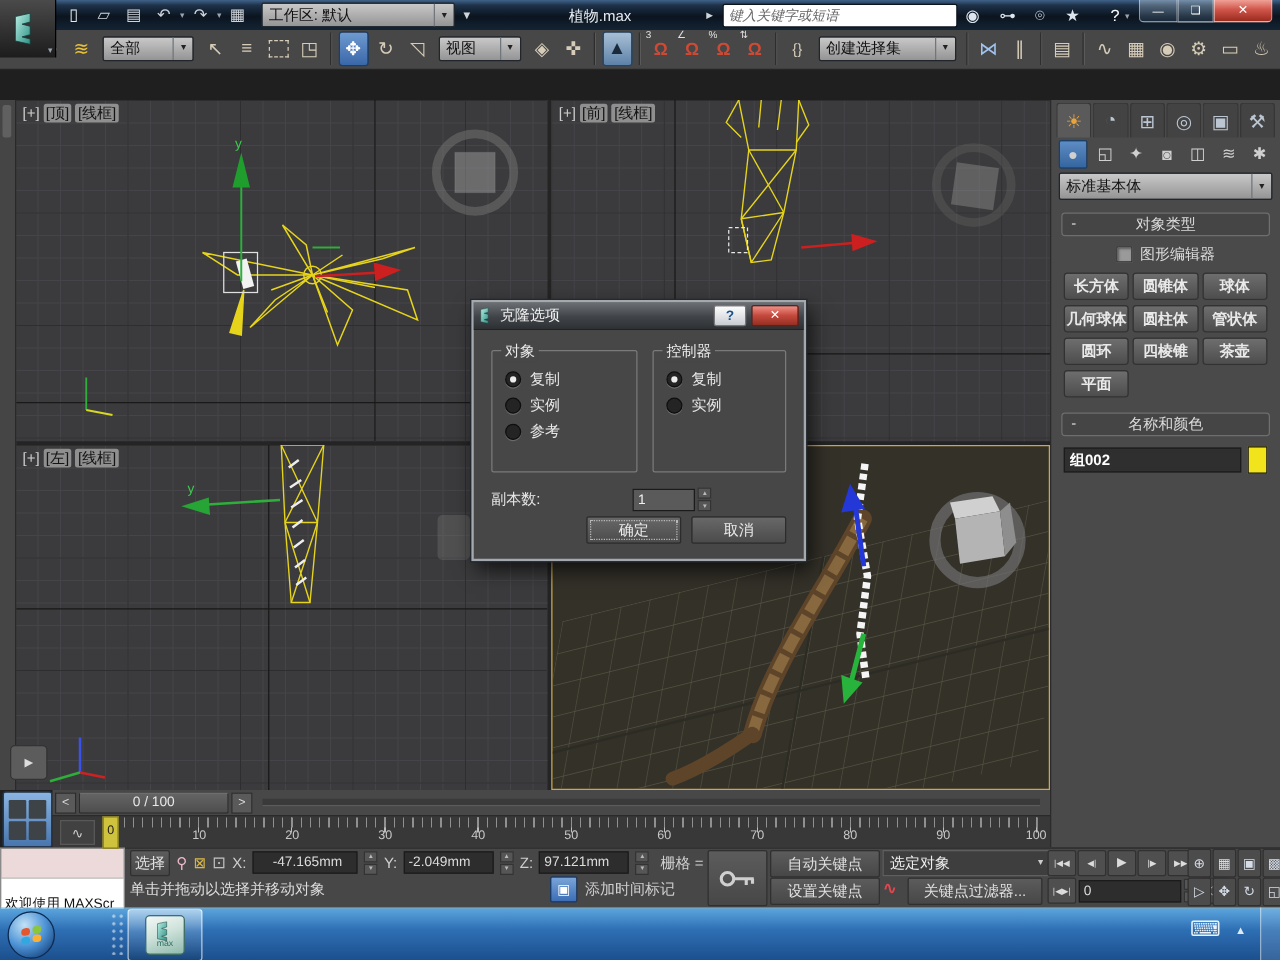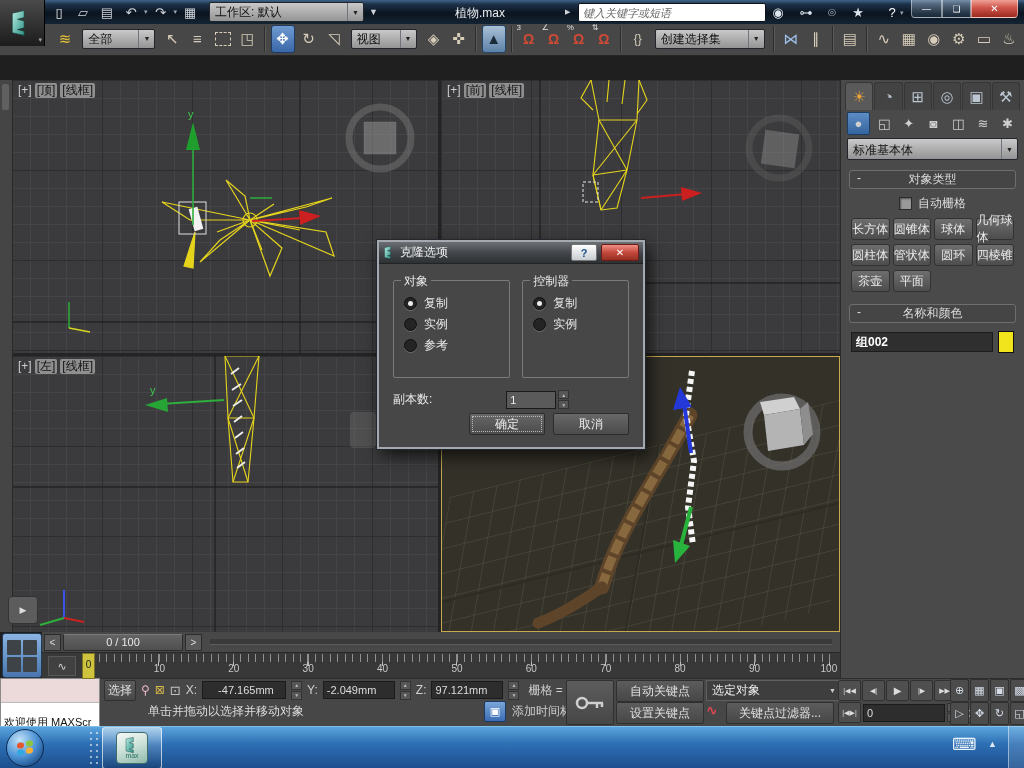--- a/index.html
+++ b/index.html
@@ -12,21 +12,21 @@
   #titlebar{left:0;top:0;width:1024px;height:24px;
     background:linear-gradient(180deg,#41638a 0%,#1d3148 18%,#0b141f 55%,#142434 100%);}
   #logo-btn{left:0;top:0;width:44px;height:46px;z-index:20;
     background:linear-gradient(180deg,#4a4a4a,#1c1c1c);border-right:1px solid #000;
     display:flex;align-items:center;justify-content:center;}
   .qat{height:24px;display:flex;align-items:center;gap:2px;}
   .qat .ico{width:22px;height:20px;display:flex;align-items:center;justify-content:center;
     color:#cfd4da;font-size:13px;}
   .drop-mini{color:#9aa4ae;font-size:7px;}
   .combo{background:linear-gradient(#c9c9c9,#949494);border:1px solid #20262c;color:#111;
-    font-size:12px;display:flex;align-items:flex-end;border-radius:2px;height:18px;padding-left:5px;}
+    font-size:12px;display:flex;align-items:center;border-radius:2px;height:18px;padding-left:5px;}
   .combo .arr{margin-left:auto;width:15px;height:100%;display:flex;align-items:center;
     justify-content:center;border-left:1px solid #70767c;font-size:7px;color:#222;}
   #doc-title{color:#e8edf2;font-size:12px;}
   #search-input{width:178px;height:17px;border:1px solid #0c141c;border-radius:2px;
     background:#fff;font-size:11px;padding:0 4px;color:#333;}
   #search-input::placeholder{font-style:italic;color:#666;}
   .tb-ico{color:#dde6ee;font-size:13px;width:20px;text-align:center;}
   .wb{height:17px;border:1px solid rgba(255,255,255,.45);border-top:none;display:flex;
     align-items:center;justify-content:center;color:#fff;font-size:9px;
     background:linear-gradient(rgba(160,180,200,.55),rgba(30,50,70,.65));}
@@ -73,21 +73,21 @@
   .cp-tab.active{background:#5a5a5a;}
   .cp-sub{display:flex;height:26px;align-items:center;padding:0 6px;gap:4px;}
   .cp-sub .s-ico{width:21px;height:21px;display:flex;align-items:center;justify-content:center;
     color:#d0d0d0;font-size:13px;border-radius:2px;}
   .s-active{background:linear-gradient(#5e8cc4,#35659f);border:1px solid #1c3f68;color:#fff;}
   .roll-h{height:17px;background:#454545;border:1px solid #6e6e6e;border-radius:3px;color:#dcdcdc;
     font-size:12px;display:flex;align-items:center;justify-content:center;position:relative;margin:0 8px;}
   .roll-h .minus{position:absolute;left:7px;top:0;}
   .pbtn{height:20px;background:linear-gradient(#6e6e6e,#4d4d4d);border:1px solid #323232;border-radius:3px;
     color:#e9e9e9;font-size:12px;display:flex;align-items:center;justify-content:center;}
-  .cp-grid{display:grid;grid-template-columns:1fr 1fr 1fr 1fr;gap:4px 3px;margin:4px 10px;}
+  .cp-grid{display:grid;grid-template-columns:1fr 1fr 1fr;gap:4px 3px;margin:4px 10px;font-weight:bold;}
   .chk{width:11px;height:11px;background:#9a9a9a;border:1px solid #2c2c2c;box-shadow:inset 1px 1px 2px #555;}
   #name-input{width:132px;height:18px;background:#2f2f2f;border:1px solid #1c1c1c;color:#fff;
     font-weight:bold;font-size:12px;padding:0 4px;}
   #color-swatch{width:21px;height:20px;background:#f2e41c;border:1px solid #111;}
   
   #layout-btn{left:2px;top:633px;width:38px;height:43px;background:linear-gradient(#8ab4e2,#4876ad);
     border:1px solid #243a55;border-radius:3px;display:flex;align-items:center;justify-content:center;}
   #layout-btn .lg{display:grid;grid-template-columns:14px 14px;grid-template-rows:15px 15px;gap:2px;}
   #layout-btn .lg span{background:#3e4348;border-radius:1px;}
   #time-slider{left:42px;top:632px;width:798px;height:20px;background:#484848;display:flex;
@@ -437,21 +437,21 @@
         <span>标准基本体</span>
           <span class="arr">▼</span>
       </div>
     </div>
     <div class="roll-h" style="margin-top:8px;">
       <span class="minus">-</span>
       <span>对象类型</span>
     </div>
     <div class="row" style="justify-content:center;gap:6px;height:22px;margin-top:3px;">
       <span class="chk"></span>
-      <span style="color:#dcdcdc;font-size:12px;">自动栅格</span>
+      <span style="color:#dcdcdc;font-size:12px;">图形编辑器</span>
     </div>
     <div class="cp-grid">
       <div class="pbtn">长方体</div>
       <div class="pbtn">圆锥体</div>
       <div class="pbtn">球体</div>
       <div class="pbtn">几何球体</div>
       <div class="pbtn">圆柱体</div>
       <div class="pbtn">管状体</div>
       <div class="pbtn">圆环</div>
       <div class="pbtn">四棱锥</div>
@@ -527,21 +527,21 @@
       </span>
     <span class="st-txt">Z:</span>
     <div class="fld" style="width:64px;">97.121mm</div>
     <span class="spin">
         <span>▲</span>
         <span>▼</span>
       </span>
     <span class="st-txt" style="margin-left:4px;">栅格 = 10.0mm</span>
   </div>
 
-  <div class="abs row" style="left:104px;top:700px;height:22px;gap:6px;margin-left:44px;">
+  <div class="abs row" style="left:104px;top:700px;height:22px;gap:6px;">
     <span class="st-txt" style="color:#dcdcdc;width:330px;">单击并拖动以选择并移动对象</span>
     <span style="width:20px;height:19px;background:linear-gradient(#7aa6d8,#3c6db5);border:1px solid #1c3a66;border-radius:2px;color:#fff;font-size:11px;display:flex;align-items:center;justify-content:center;">▣</span>
     <span class="st-txt">添加时间标记</span>
   </div>
 
   <div class="abs sbtn" style="left:566px;top:680px;width:46px;height:43px;">
     <svg width="30" height="18" viewBox="0 0 30 18">
       <circle cx="7" cy="9" r="5" fill="none" stroke="#cfcfcf" stroke-width="2.5"></circle>
       <line x1="12" y1="9" x2="28" y2="9" stroke="#cfcfcf" stroke-width="2.5"></line>
       <line x1="22" y1="9" x2="22" y2="14" stroke="#cfcfcf" stroke-width="2.5"></line>

